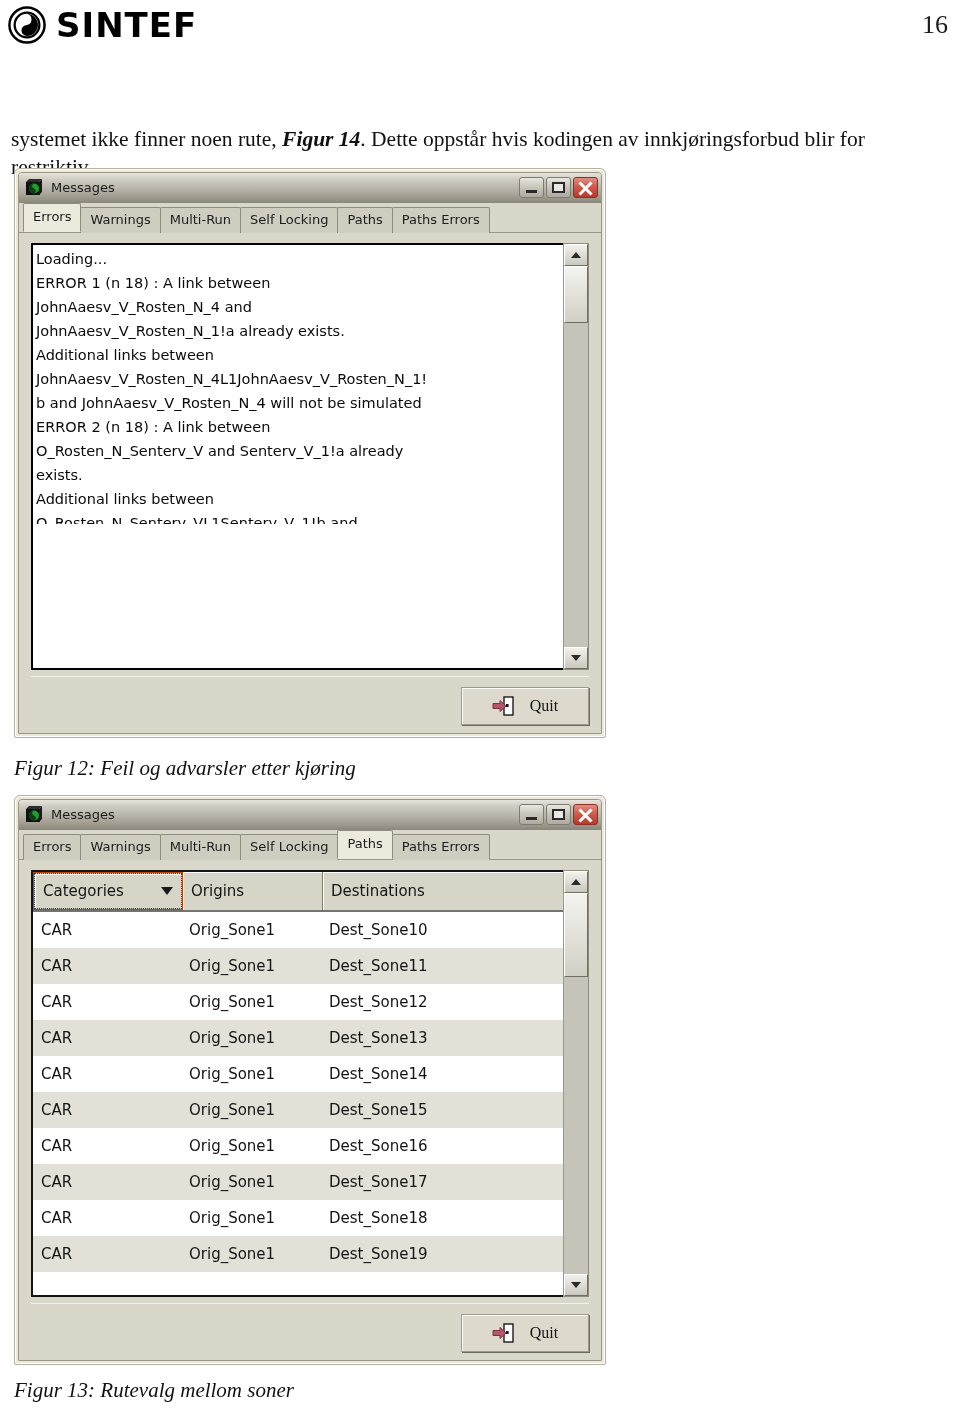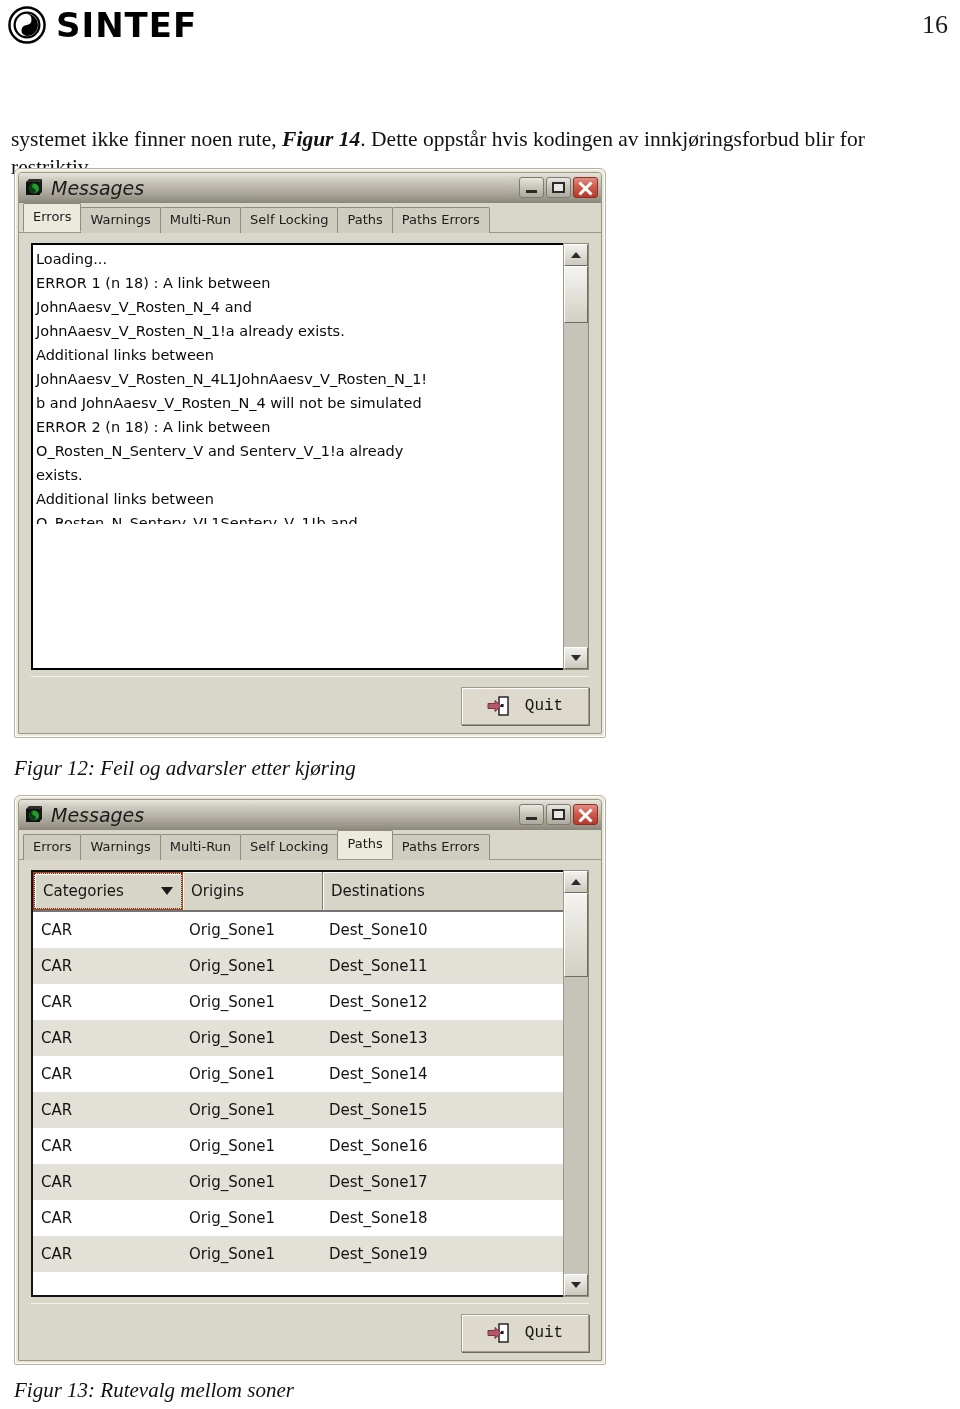--- a/index.html
+++ b/index.html
@@ -98,25 +98,24 @@
     display: flex;
     align-items: center;
     padding: 0 3px 0 6px;
     box-sizing: border-box;
     border-bottom: 1px solid #8c887c;
   }
   .win-icon { width: 18px; height: 18px; flex: 0 0 18px; margin-right: 8px; }
   .win-title {
     flex: 1 1 auto;
     font-family: "DejaVu Sans", sans-serif;
-    font-size: 19px;
+    font-size: 13px;
     color: #1b1b1b;
     white-space: nowrap;
     overflow: hidden;
-    font-style: italic;
   }
   .win-buttons { display: flex; gap: 2px; align-items: center; }
   .win-btn {
     width: 25px; height: 21px;
     border: 1px solid #7d7a6f;
     border-radius: 3px;
     background: linear-gradient(to bottom, #e8e6e0 0%, #c8c5ba 48%, #aeaa9f 100%);
     position: relative;
     box-sizing: border-box;
   }
@@ -262,21 +261,21 @@
     background: #ddd9cc;
     border: 1px solid #9e9a8e;
     box-shadow: 1px 1px 0 #6e6a5f, inset 1px 1px 0 #fdfcf8;
     display: flex;
     align-items: center;
     justify-content: center;
     gap: 16px;
     box-sizing: border-box;
   }
   .quit-label {
-    font-family: Liberation Mono, monospace;
+    font-family: Liberation Serif, serif;
     font-size: 16px;
     color: #151515;
   }
   .exit-icon { width: 22px; height: 20px; display:block; }
 
   
   .grid-row-outer { flex: 1 1 auto; display: flex; min-height: 0; }
   .grid-box {
     flex: 1 1 auto;
     background: #ffffff;

